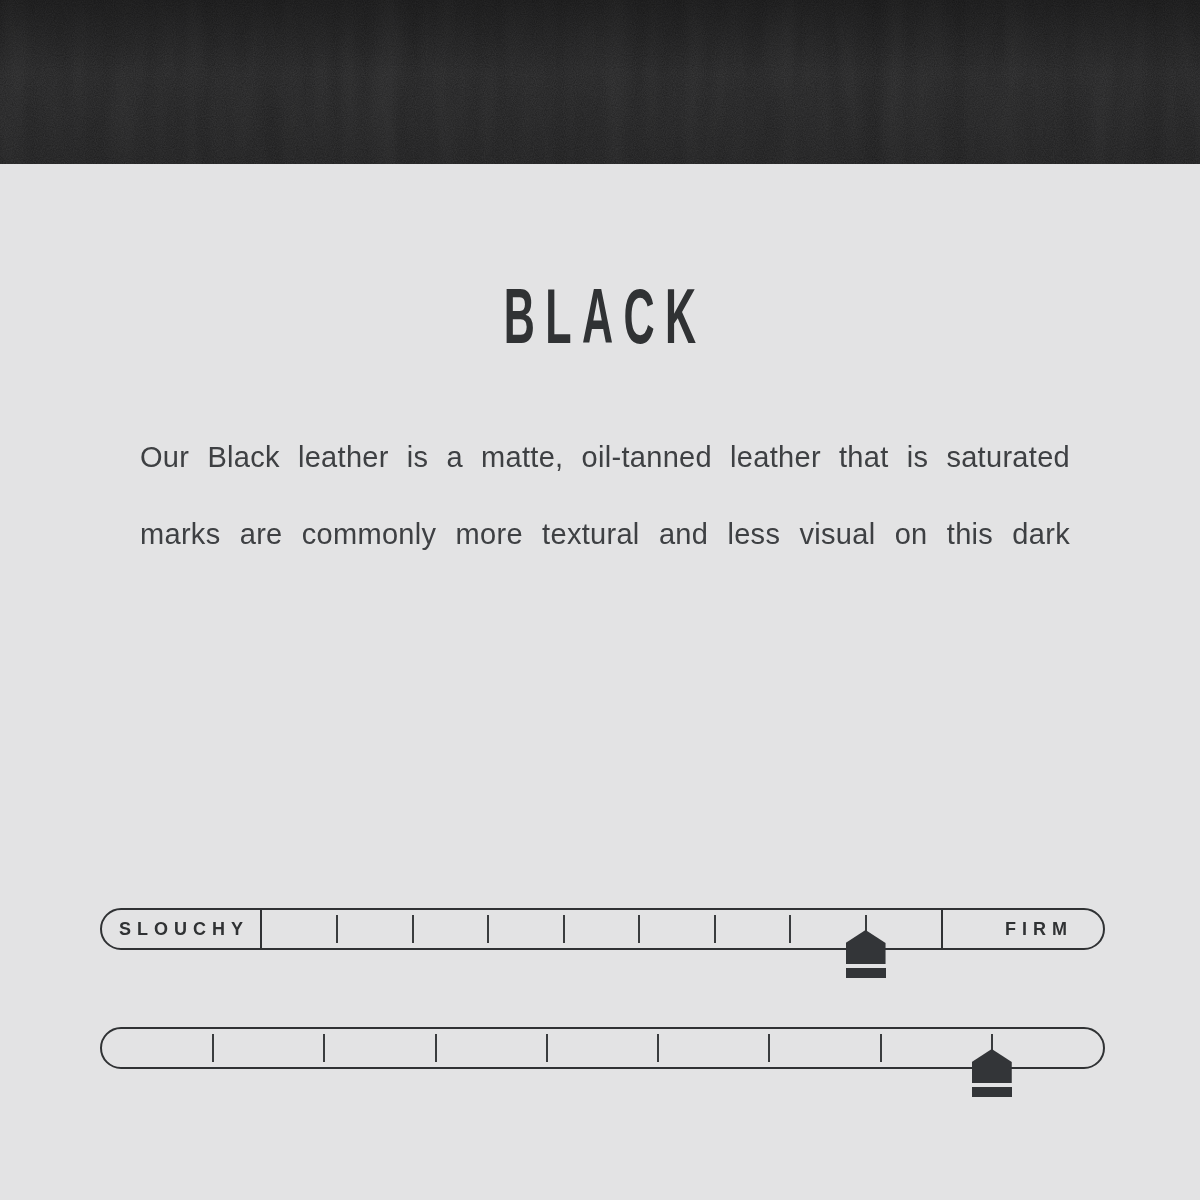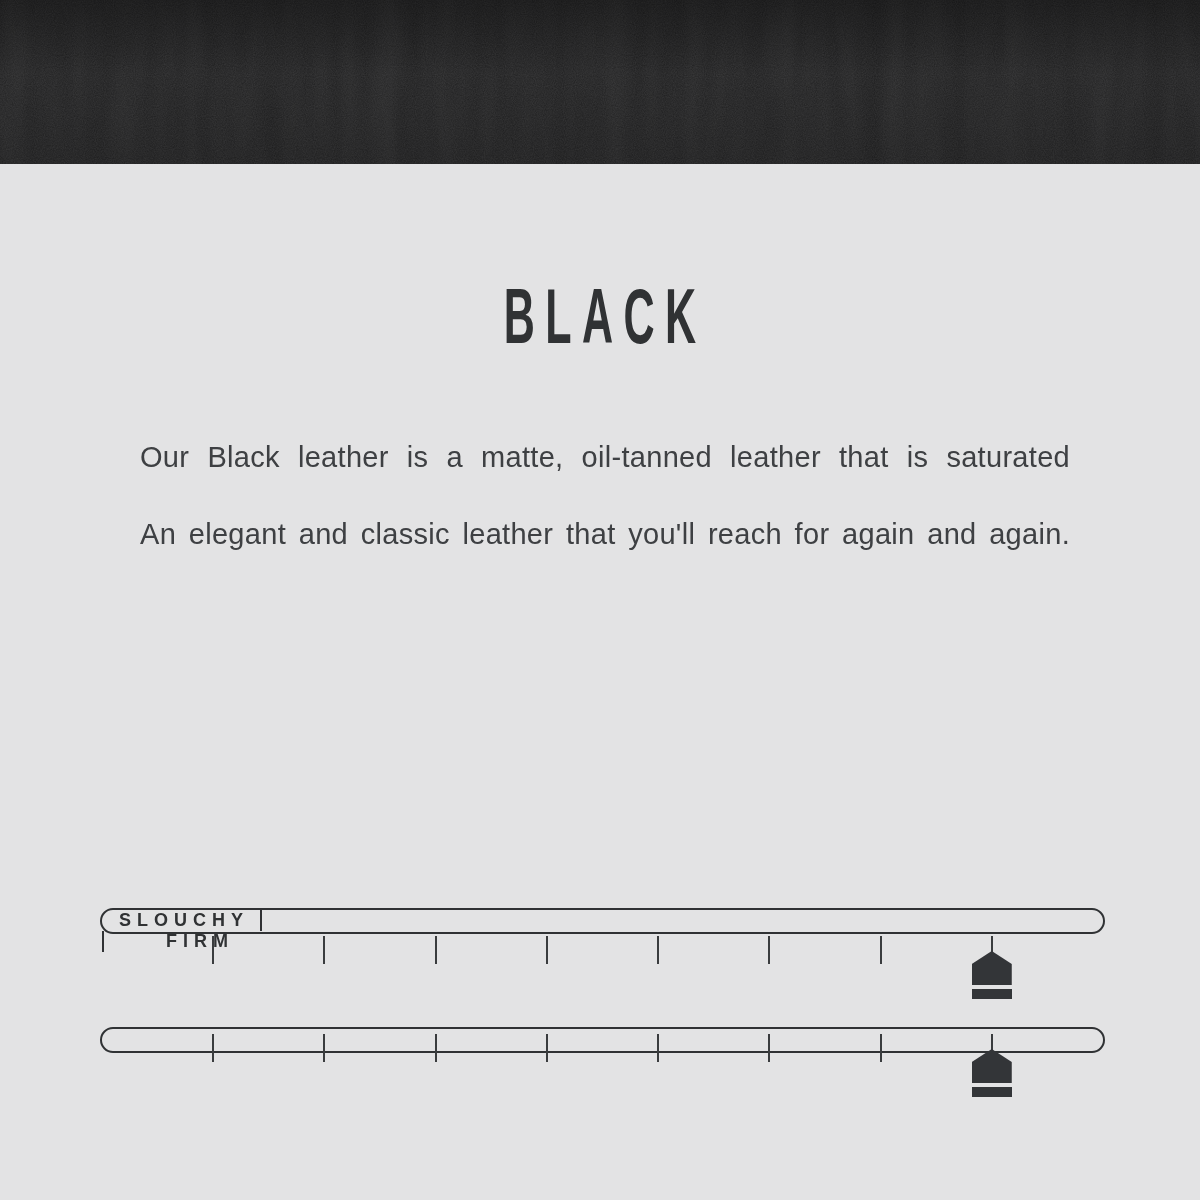--- a/index.html
+++ b/index.html
@@ -57,26 +57,25 @@
   .para-line{
     height:77px;
     text-align:justify;
     text-align-last:justify;
     white-space:pre-wrap;
   }
 
   
   .scale{
     position:absolute;left:100px;
-    width:1005px;height:26px;
+    width:1005px;height:42px;
     border:2px solid var(--ink);
     border-radius:21px;
     display:flex;
     background:transparent;
-    flex-direction:column;
   }
   .scale-section{
     display:flex;align-items:center;justify-content:center;
     font-size:18px;font-weight:700;
     letter-spacing:6px;padding-left:6px;
     color:var(--ink);
     white-space:nowrap;
   }
   .scale-left{width:160px;border-right:2px solid var(--ink);}
   .scale-right{width:162px;border-left:2px solid var(--ink);padding-left:32px;}
@@ -129,21 +128,21 @@
       <rect width="1200" height="164" filter="url(#wrinkle)"></rect>
       <rect width="1200" height="164" filter="url(#grain)"></rect>
       <rect width="1200" height="164" fill="url(#shade)"></rect>
     </svg>
   </header>
 
   <h1 class="title">BLACK</h1>
 
   <div class="para">
       <div class="para-line">Our Black leather is a matte, oil-tanned leather that is saturated</div>
-      <div class="para-line">An elegant and classic leather that you'll reach for again and again.</div>
+      <div class="para-line">marks are commonly more textural and less visual on this dark</div>
     </div>
 
   <div class="scale" style="top:908px">
     <div class="scale-section scale-left">
       <span>SLOUCHY</span>
     </div>
     <div class="scale-track">
       <div class="scale-marker" style="left: 88.8889%;">
         <div class="marker-head"></div>
         <div class="marker-bar"></div>

